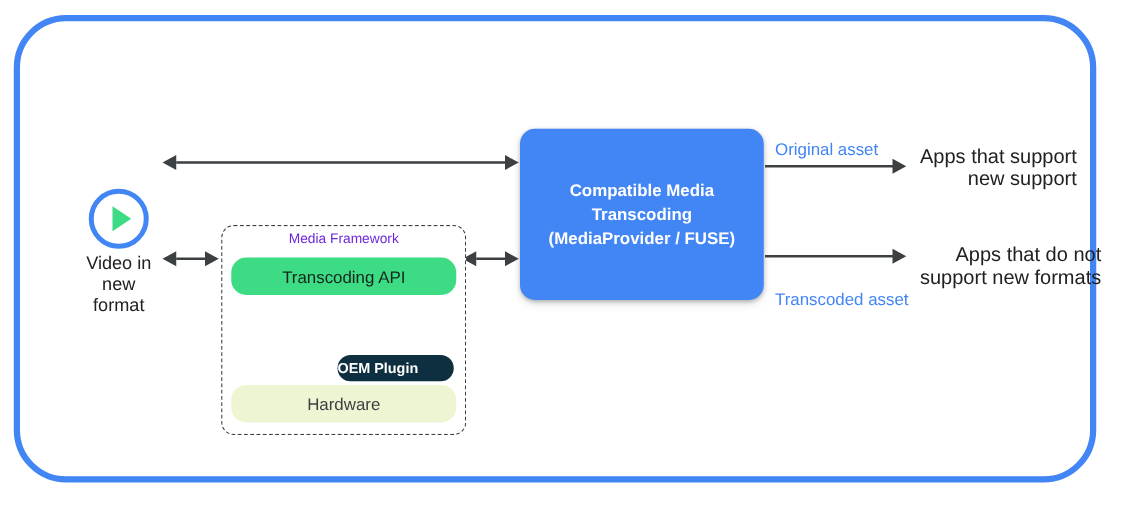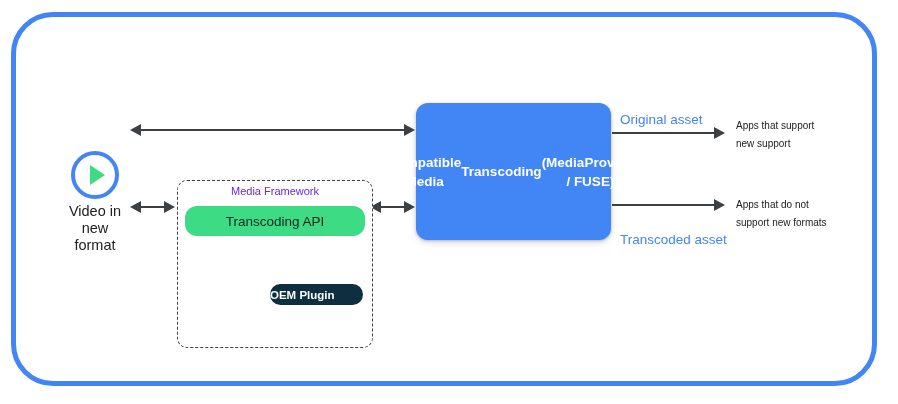--- a/index.html
+++ b/index.html
@@ -49,33 +49,33 @@
     position:absolute;left:270px;top:284px;width:93px;height:21px;border-radius:11px;
     background:#0E2F40;color:#ffffff;font-size:11.5px;font-weight:bold;
     display:flex;align-items:center;justify-content:flex-start;
   }
 
   
   .cmt-box{
     position:absolute;left:416px;top:103px;width:195px;height:137px;
     background:#4285F4;border-radius:12px;box-sizing:border-box;
     box-shadow:0 1px 3px rgba(60,64,67,.30),0 3px 7px rgba(60,64,67,.15);
-    display:flex;flex-direction:row;align-items:center;justify-content:center;
+    display:flex;flex-direction:column;align-items:center;justify-content:center;
     color:#ffffff;font-size:13.5px;font-weight:bold;line-height:19px;text-align:center;
   }
 
   
   .arrow-line{position:absolute;background:#3c4043;height:2.2px;}
   .ah{position:absolute;width:0;height:0;border-top:6px solid transparent;border-bottom:6px solid transparent;}
   .ah-right{border-left:11px solid #3c4043;}
   .ah-left{border-right:11px solid #3c4043;}
 
   
   .asset-label{position:absolute;font-size:13.5px;color:#4285F4;white-space:nowrap;}
-  .apps-label{position:absolute;font-size:10px;color:#202124;line-height:18px;white-space:nowrap;}
+  .apps-label{position:absolute;font-size:16px;color:#202124;line-height:18px;white-space:nowrap;text-align:right;}
 </style>
 </head>
 <body>
 
 <div id="canvas">
 
   <div class="outer-frame"></div>
 
   <div class="play-circle">
     <div class="play-tri"></div>
@@ -103,20 +103,23 @@
 
   <div class="fw-row row-api">
     <span>Transcoding API</span>
   </div>
 
 
   <div class="oem-pill">
     <span>OEM Plugin</span>
   </div>
 
+  <div class="fw-row row-hardware">
+    <span>Hardware</span>
+  </div>
 
   <div class="cmt-box">
     <div>Compatible Media</div>
     <div>Transcoding</div>
     <div>(MediaProvider / FUSE)</div>
   </div>
 
   <div class="asset-label" style="left:620px;top:112px;">Original asset</div>
   <div class="arrow-line" style="left:612px;top:132px;width:103px;"></div>
   <div class="ah ah-right" style="left:714px;top:127px;"></div>

